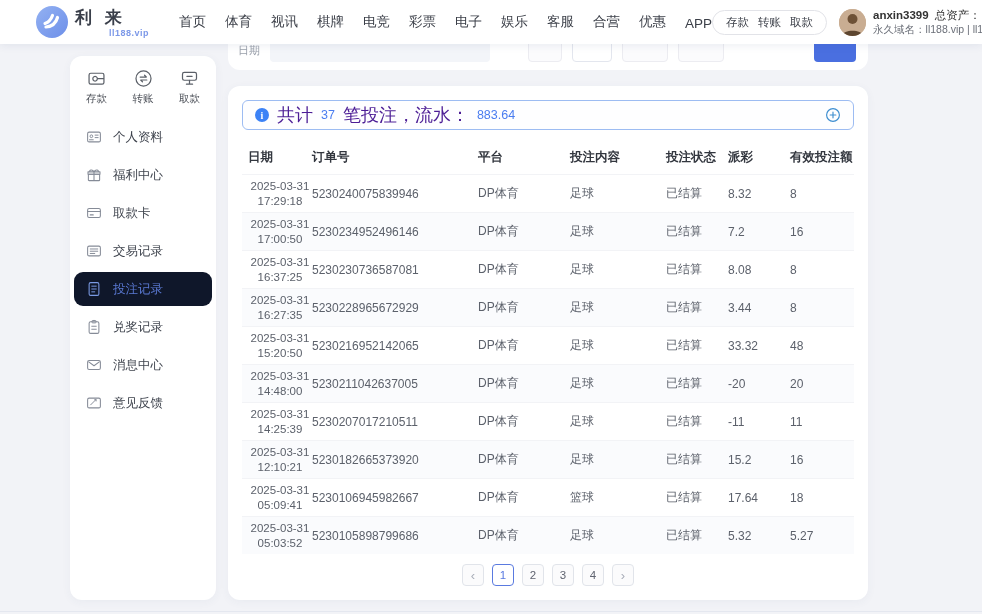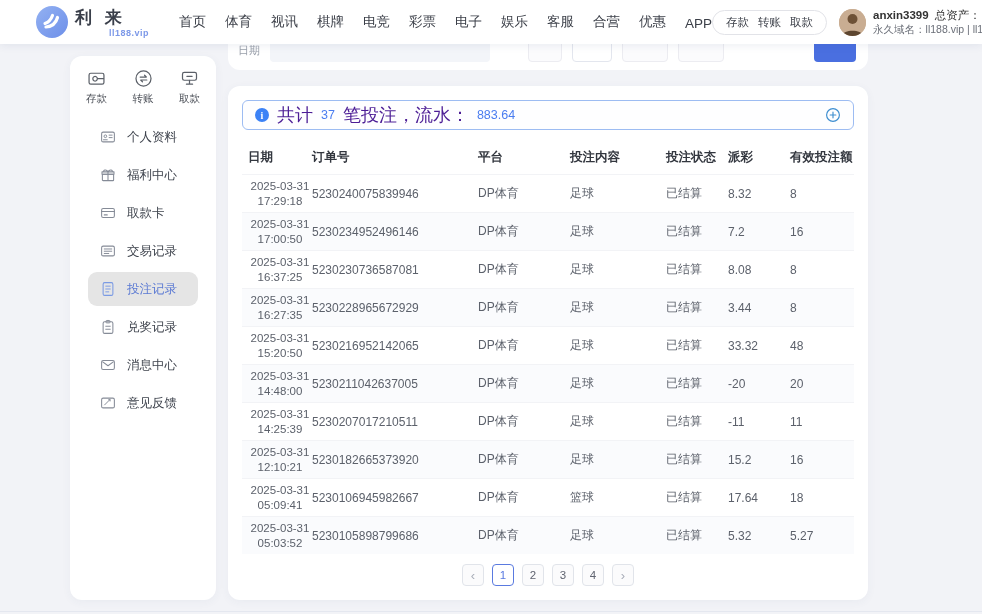--- a/index.html
+++ b/index.html
@@ -35,25 +35,25 @@
 
   
   .content { position:absolute; top:44px; left:0; right:0; bottom:0; }
 
   
   aside { position:absolute; left:70px; top:12px; width:146px; height:544px; background:#fff;
           border-radius:12px; box-shadow:0 2px 10px rgba(60,70,120,.05); padding-top:8px; }
   .quick-actions { display:flex; justify-content:space-between; padding:4px 16px 10px; }
   .qa { display:flex; flex-direction:column; align-items:center; gap:3px; cursor:pointer; color:#5b6068; }
   .qa span { font-size:10.5px; color:#4c5058; }
-  .side-menu { padding:4px 18px; display:flex; flex-direction:column; gap:4px; }
+  .side-menu { padding:4px 4px; display:flex; flex-direction:column; gap:4px; }
   .menu-item { display:flex; align-items:center; gap:10px; height:34px; padding-left:11px;
                border-radius:9px; cursor:pointer; color:#858b97; }
   .menu-item span { font-size:12.5px; color:#3e434d; }
-  .menu-item.active { background:#e5e5e5; color:#7a9ae4; }
+  .menu-item.active { background:#0f172a; color:#7a9ae4; }
   .menu-item.active span { color:#5a79d3; }
 
   
   .filter-card { position:absolute; left:228px; top:-18px; width:640px; height:44px; background:#fff;
                  border-radius:12px; display:flex; align-items:flex-end; gap:10px;
                  padding:0 12px 8px 10px; overflow:hidden; }
   .f-label { font-size:11px; color:#9aa0ab; padding-bottom:4px; }
   .f-input { width:220px; height:24px; background:#f3f5f9; border-radius:4px; cursor:text; }
   .f-chip { height:24px; border:1px solid #ececf1; background:#fbfbfd; border-radius:4px; cursor:pointer; }
   .f-chip.c1 { width:34px; margin-left:28px; }

